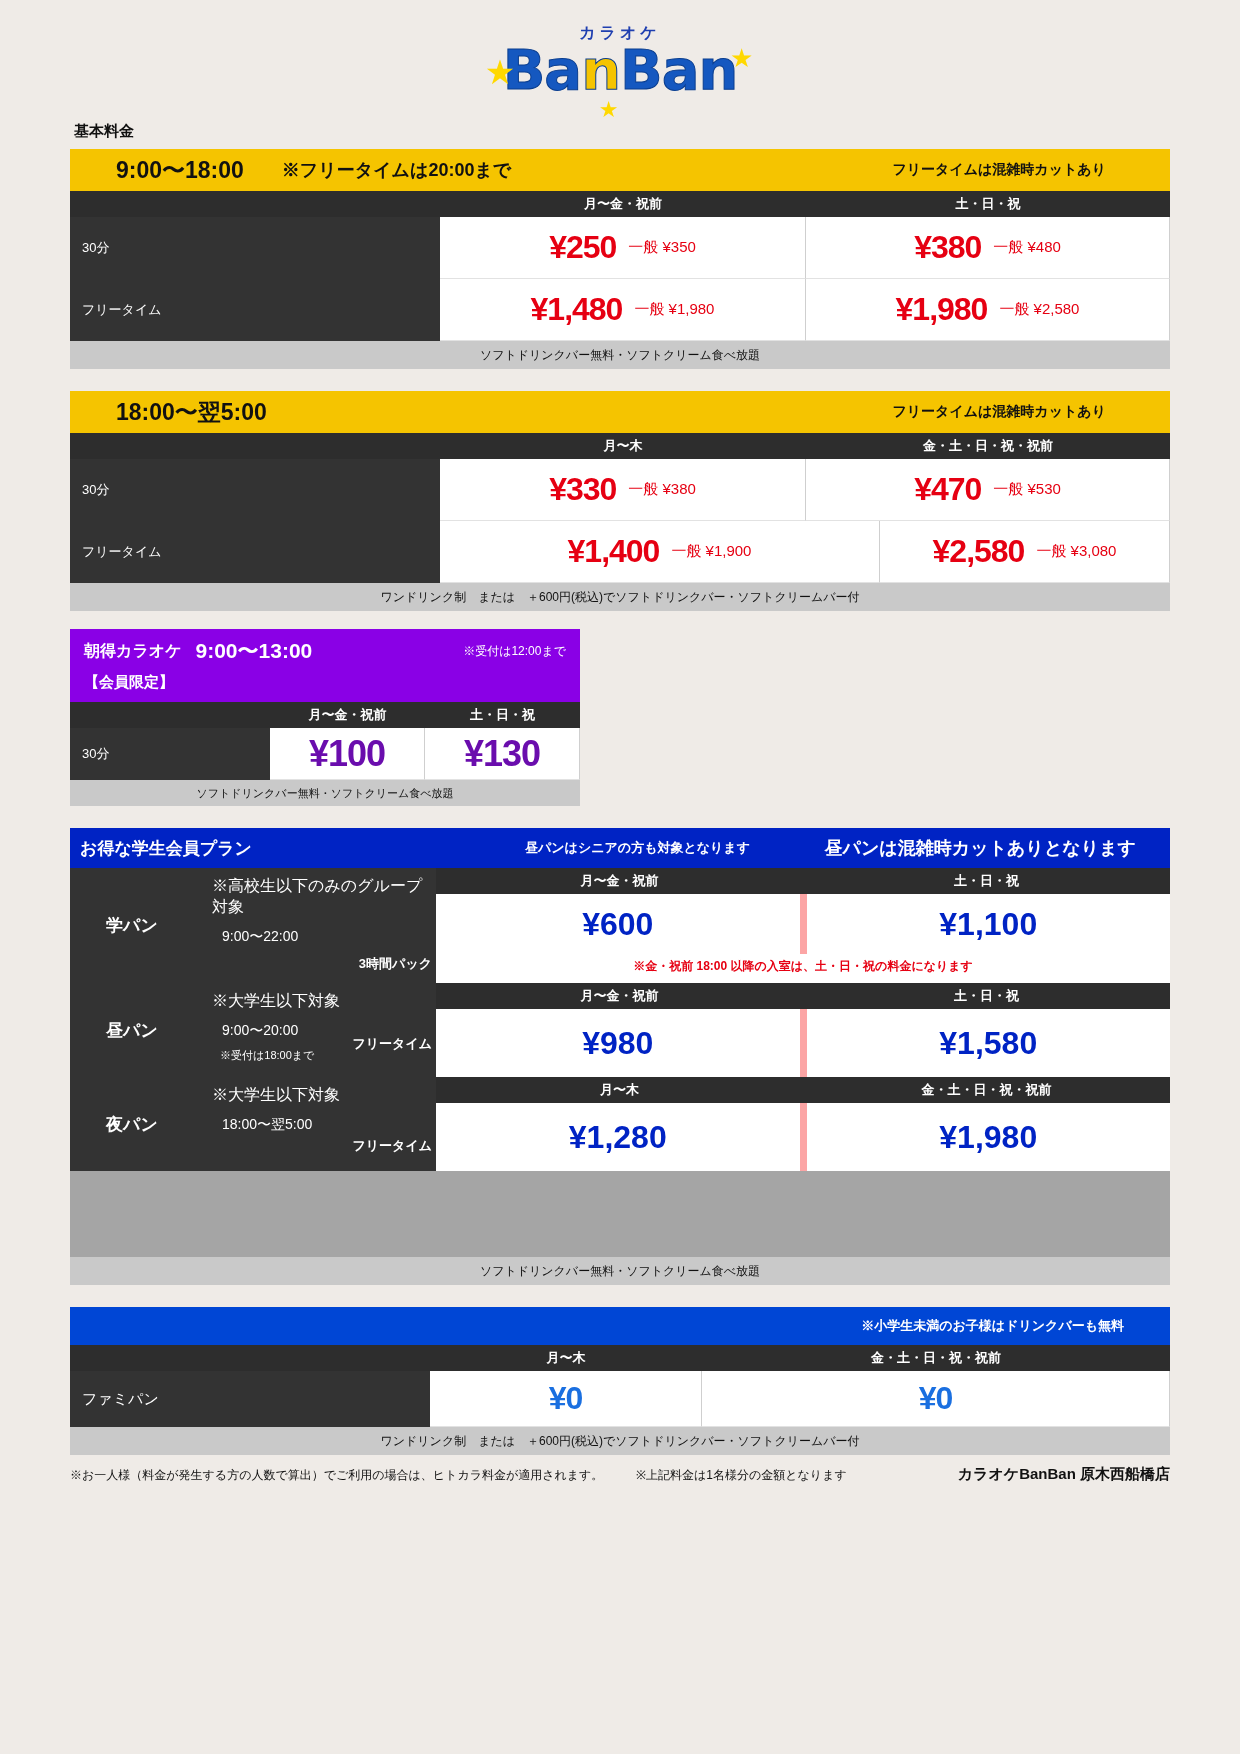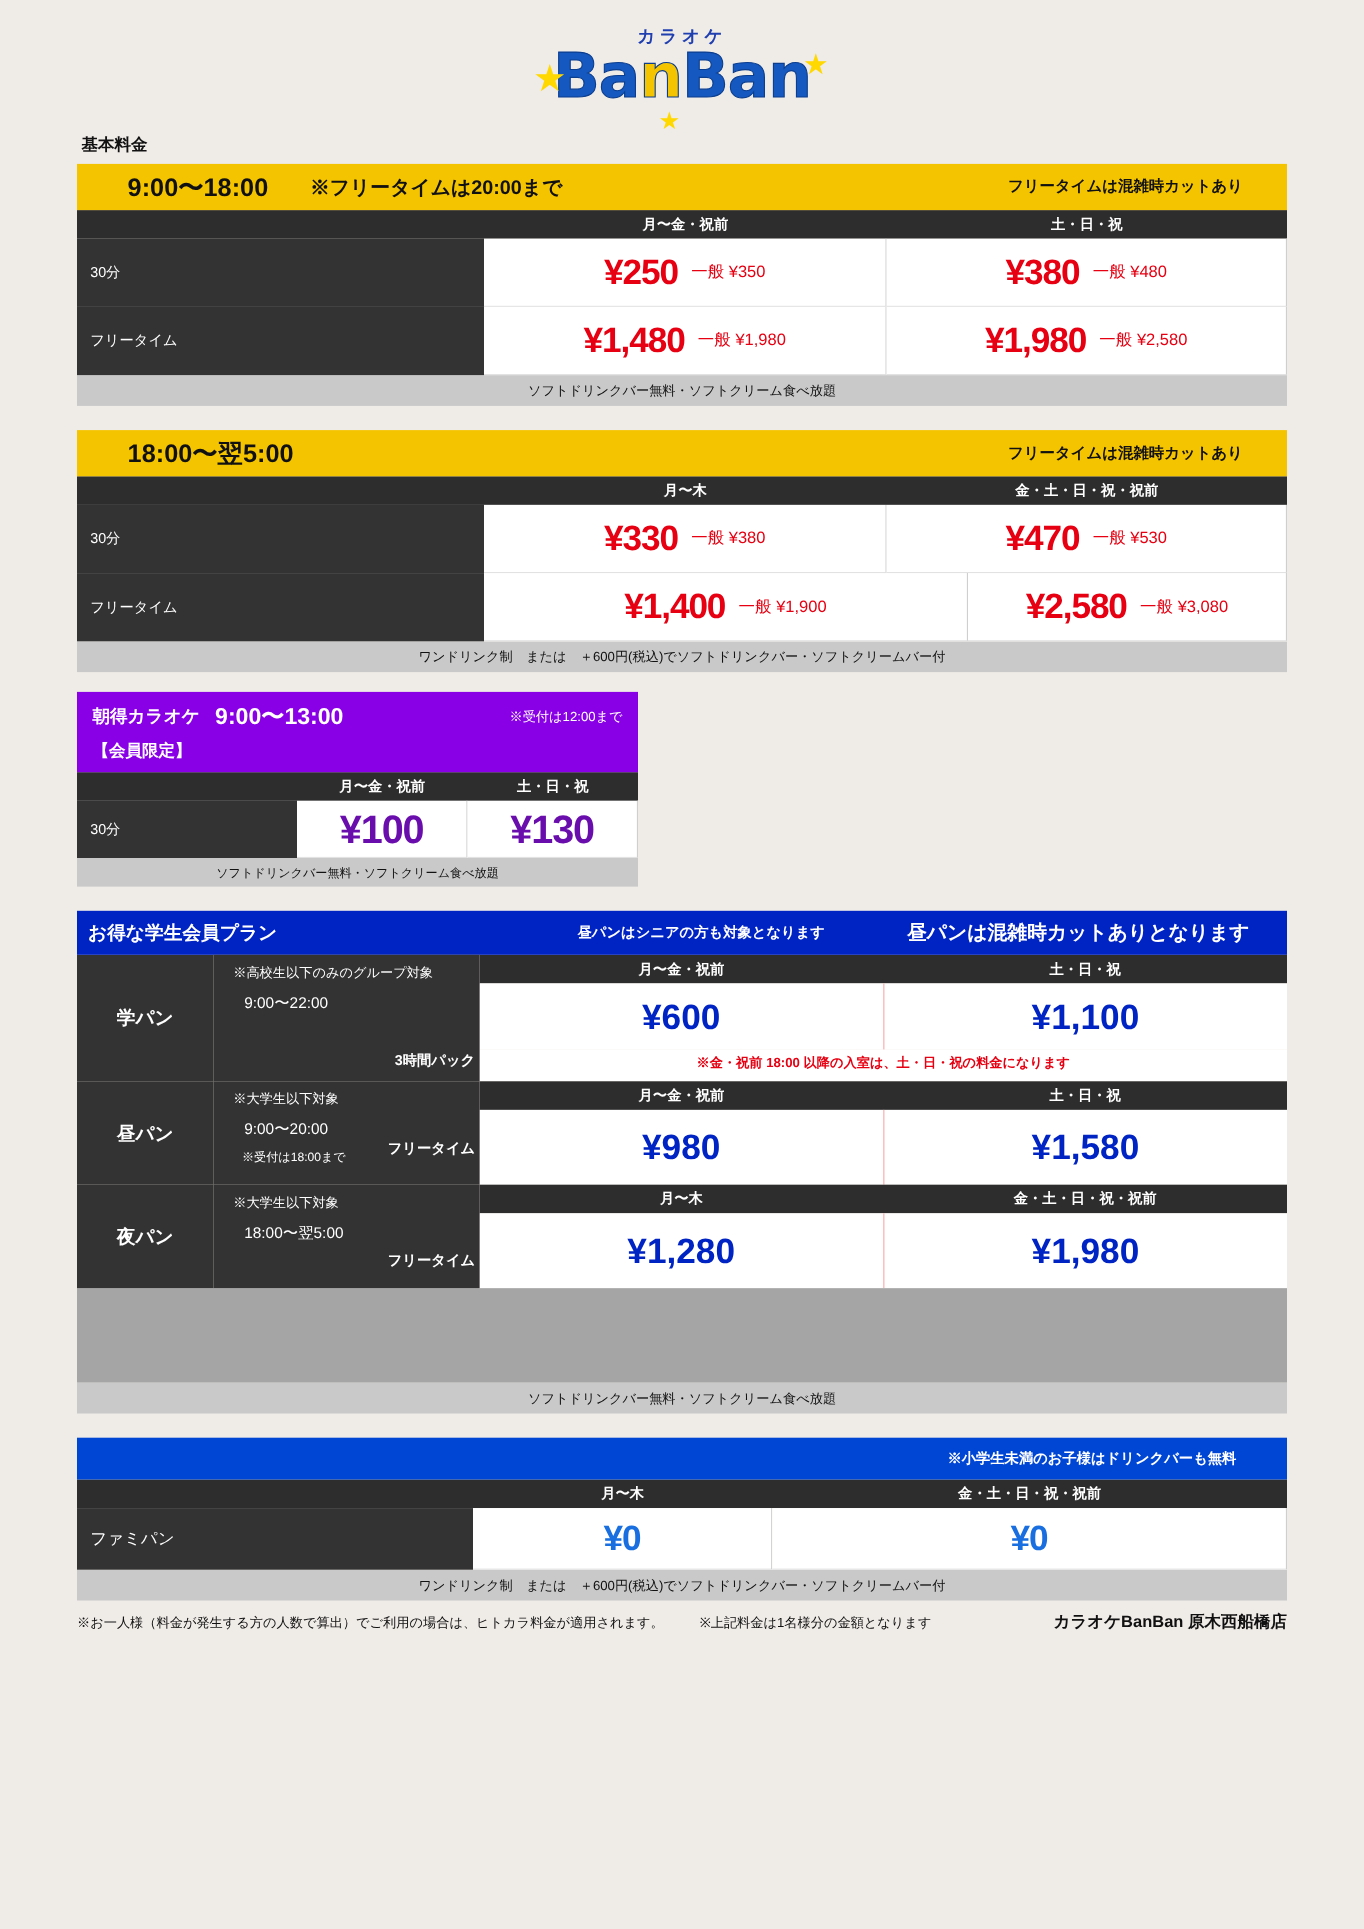--- a/index.html
+++ b/index.html
@@ -36,21 +36,21 @@
   .section-label{font-size:15px;font-weight:bold;margin:4px 0 8px 4px;}
 
   
   .block{width:100%;margin-bottom:8px;}
   .bar{
     background:#f5c400;height:42px;display:flex;align-items:center;
     position:relative;
   }
   .bar .time{font-size:23px;font-weight:bold;color:#111;margin-left:46px;}
   .bar .note1{font-size:18px;font-weight:bold;color:#111;margin-left:38px;}
-  .bar .note2{position:absolute;right:40px;font-size:14px;font-weight:bold;color:#111;}
+  .bar .note2{position:absolute;right:64px;font-size:14px;font-weight:bold;color:#111;}
 
   .headrow{display:flex;background:#2d2d2d;color:#fff;height:26px;align-items:center;font-size:13px;font-weight:bold;}
   .hcell{display:flex;align-items:center;justify-content:center;height:100%;}
 
   .row{display:flex;min-height:62px;}
   .rowlabel{
     background:#333;color:#fff;font-size:13px;display:flex;align-items:center;
     padding-left:12px;box-sizing:border-box;
   }
   .pricecell{
@@ -84,30 +84,30 @@
   .bluebar .n2{position:absolute;right:34px;font-size:18px;font-weight:bold;}
 
   .splan-row{display:flex;}
   .splan-left{
     background:#333;color:#fff;display:flex;align-items:center;justify-content:center;
     font-size:17px;font-weight:bold;width:124px;box-sizing:border-box;
   }
   .splan-mid{
     background:#333;color:#fff;width:242px;box-sizing:border-box;padding:8px 0 6px 0;position:relative;
   }
-  .splan-mid .l1{font-size:12px;margin-left:18px;}
+  .splan-mid .l1{font-size:16px;margin-left:18px;}
   .splan-mid .l2{font-size:14px;margin:10px 0 0 28px;}
   .splan-mid .l3{font-size:11px;margin:8px 0 0 26px;}
   .splan-mid .pack{position:absolute;right:4px;bottom:10px;font-size:13px;font-weight:bold;}
   .splan-right{flex:1;}
   .splan-head{display:flex;background:#2d2d2d;color:#fff;height:26px;align-items:center;font-size:13px;font-weight:bold;}
   .splan-prices{display:flex;background:#fff;}
   .splan-prices .cell{
     flex:1;display:flex;align-items:center;justify-content:center;
-    border-right:1px solid #fca5a5;box-sizing:border-box;
+    border-right:7px solid #fca5a5;box-sizing:border-box;
   }
   .splan-prices .cell:last-child{border-right:none;}
   .bprice{color:#0023c4;font-weight:bold;font-size:32px;}
   .note-red{
     background:#fff;color:#e60012;font-size:12px;font-weight:bold;text-align:center;
     padding:4px 0 8px 0;
   }
   .gray-band{background:#a5a5a5;height:86px;}
 
   

